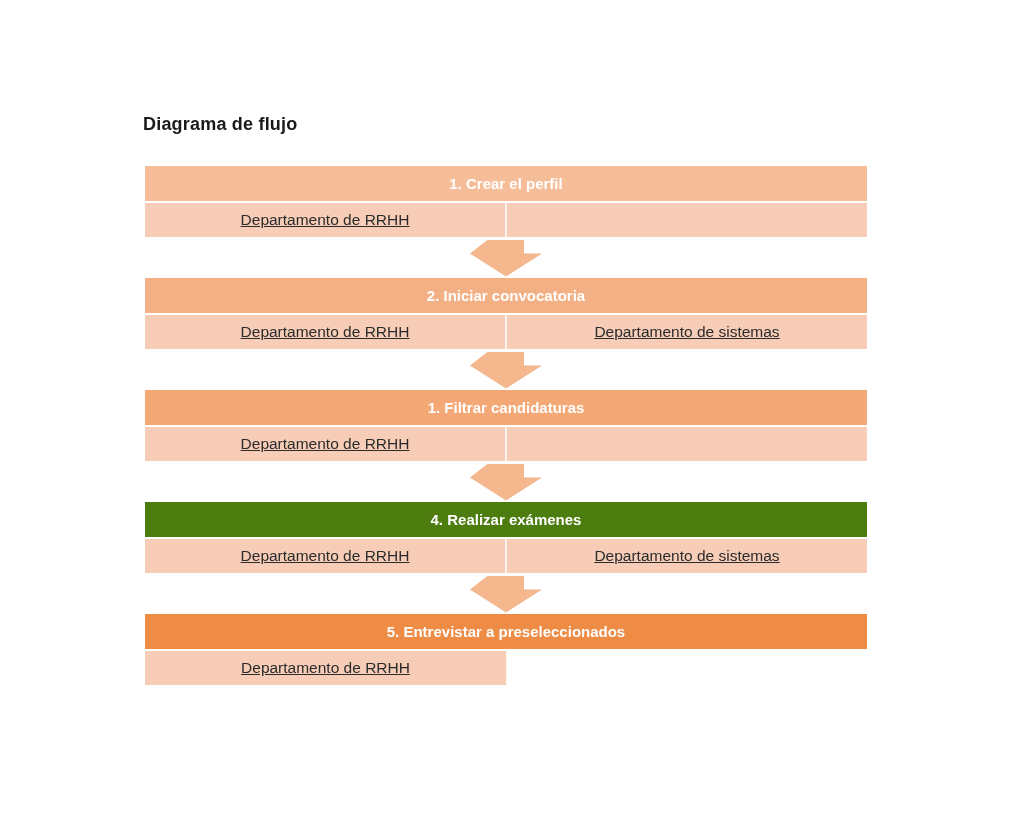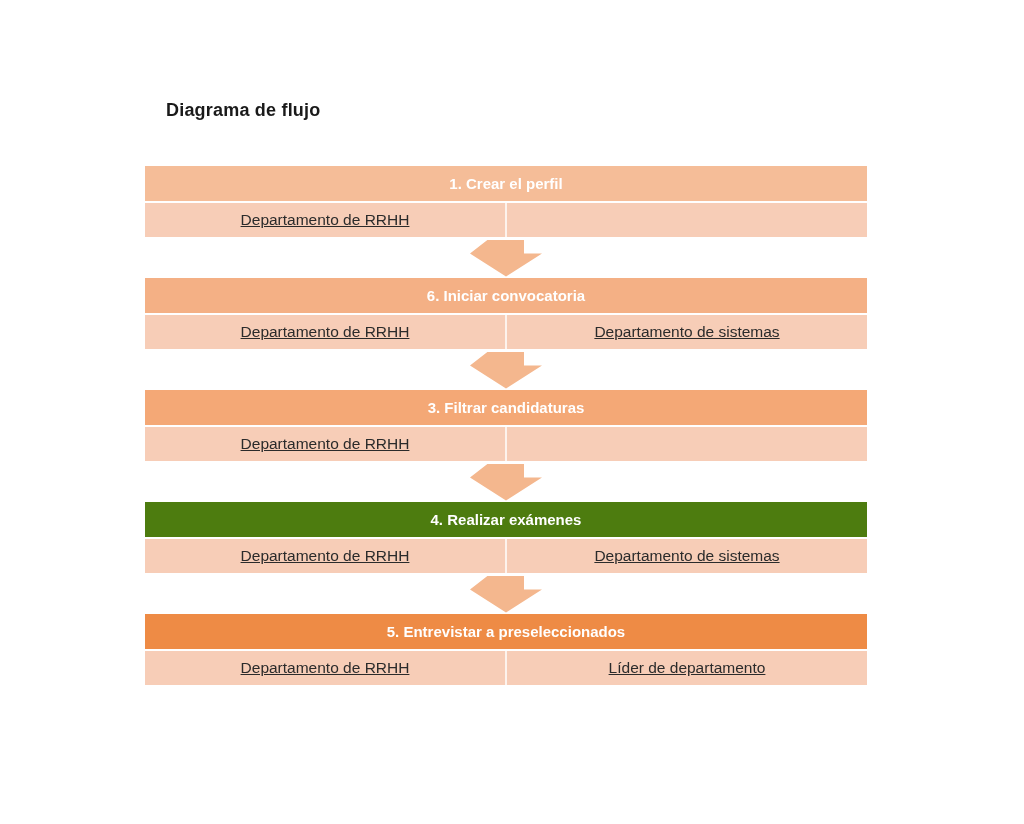--- a/index.html
+++ b/index.html
@@ -11,26 +11,25 @@
     position: relative;
     width: 1024px;
     height: 824px;
     background: #ffffff;
     font-family: "Liberation Sans", sans-serif;
     overflow: hidden;
   }
   .page-title {
     position: absolute;
     left: 143px;
-    top: 100px;
+    top: 114px;
     font-size: 18px;
     font-weight: 700;
     color: #1a1a1a;
     letter-spacing: 0.2px;
-    margin-left: 23px;
   }
   .flow {
     position: absolute;
     left: 145px;
     top: 166px;
     width: 722px;
   }
   .step-header {
     height: 35px;
     display: flex;
@@ -85,32 +84,32 @@
       <div class="step-cells">
         <div class="cell left" style="background-color: rgb(247, 205, 183);">Departamento de RRHH</div>
         <div class="cell right" style="background-color: rgb(247, 205, 183);"></div>
       </div>
     </div>
     <div class="arrow-row">
       <div class="down-arrow" style="background-color: rgb(244, 183, 142);"></div>
     </div>
 
     <div class="step">
-      <div class="step-header" style="background-color: rgb(244, 176, 133);">6. Iniciar convocatoria</div>
+      <div class="step-header" style="background-color: rgb(244, 176, 133);">2. Iniciar convocatoria</div>
       <div class="step-cells">
         <div class="cell left" style="background-color: rgb(247, 205, 183);">Departamento de RRHH</div>
         <div class="cell right" style="background-color: rgb(247, 205, 183);">Departamento de sistemas</div>
       </div>
     </div>
     <div class="arrow-row">
       <div class="down-arrow" style="background-color: rgb(244, 183, 142);"></div>
     </div>
 
     <div class="step">
-      <div class="step-header" style="background-color: rgb(244, 168, 118);">3. Filtrar candidaturas</div>
+      <div class="step-header" style="background-color: rgb(244, 168, 118);">1. Filtrar candidaturas</div>
       <div class="step-cells">
         <div class="cell left" style="background-color: rgb(247, 205, 183);">Departamento de RRHH</div>
         <div class="cell right" style="background-color: rgb(247, 205, 183);"></div>
       </div>
     </div>
     <div class="arrow-row">
       <div class="down-arrow" style="background-color: rgb(244, 183, 142);"></div>
     </div>
 
     <div class="step">
@@ -121,18 +120,17 @@
       </div>
     </div>
     <div class="arrow-row">
       <div class="down-arrow" style="background-color: rgb(244, 183, 142);"></div>
     </div>
 
     <div class="step">
       <div class="step-header" style="background-color: rgb(238, 139, 69);">5. Entrevistar a preseleccionados</div>
       <div class="step-cells">
         <div class="cell left" style="background-color: rgb(247, 205, 183);">Departamento de RRHH</div>
-        <div class="cell right" style="background-color: rgb(247, 205, 183);">Líder de departamento</div>
       </div>
     </div>
 
   </div>
 </div>
 
 </body></html>

